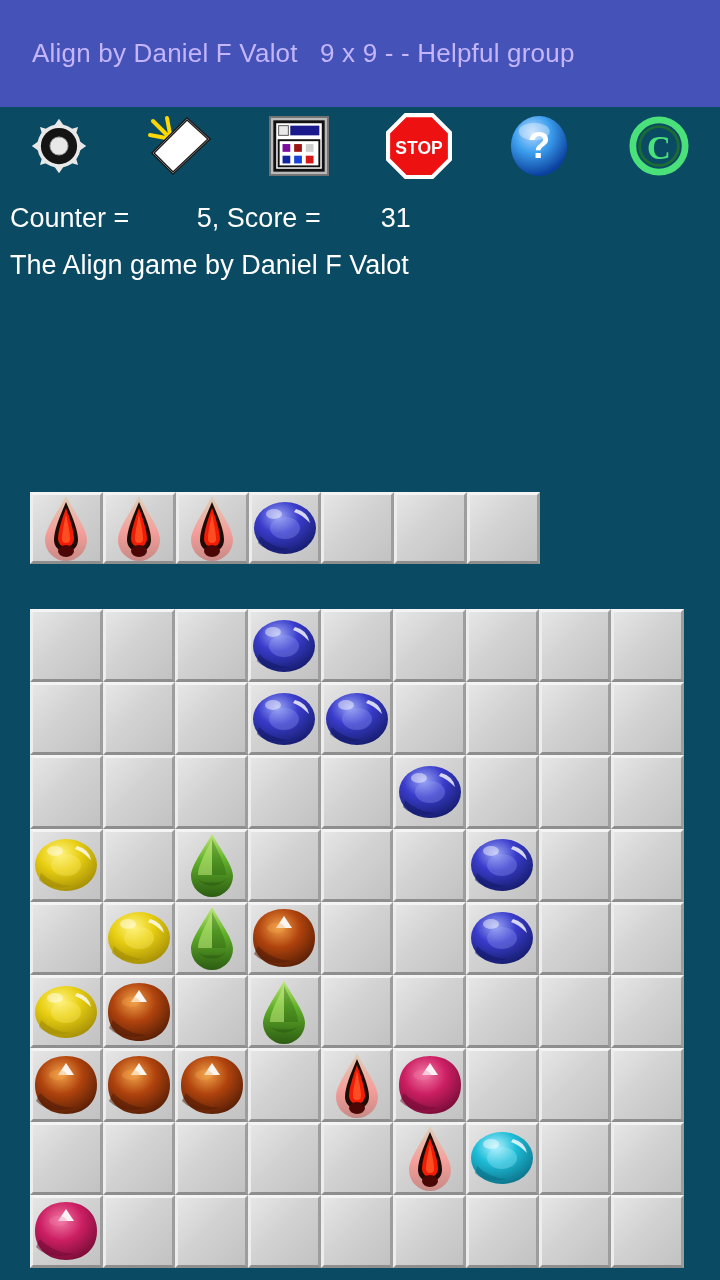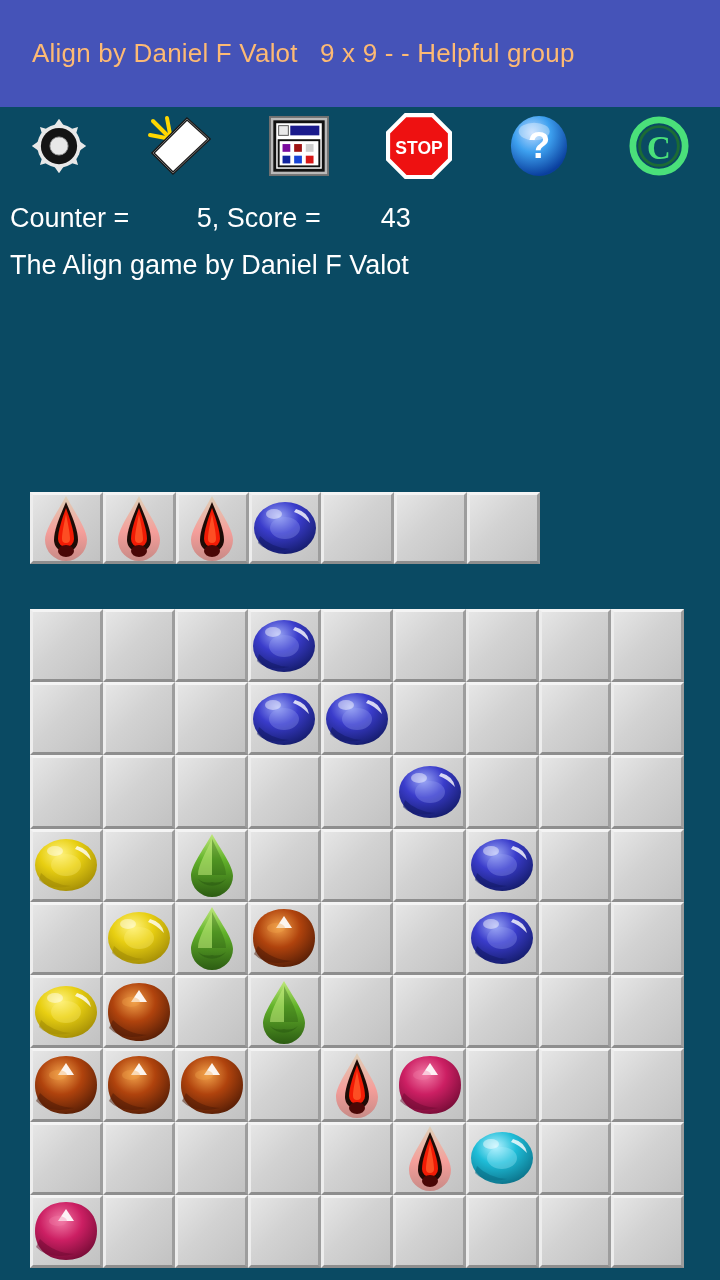--- a/index.html
+++ b/index.html
@@ -11,21 +11,21 @@
   body { background: #0a4a63; position: relative; }
 
   
   #titlebar {
     height: 107px;
     background: #4553b8;
     display: flex; align-items: center;
     padding-left: 32px;
   }
   #title-text {
-    color: #fdba74;
+    color: #c4b5fd;
     font-size: 26px;
     letter-spacing: .2px;
     white-space: pre;
     text-align: right;
   }
 
   
   #toolbar {
     height: 78px;
     display: flex;
@@ -165,21 +165,21 @@
     <svg width="62" height="62" viewBox="0 0 64 64">
       <circle cx="32" cy="32" r="27" fill="none" stroke="#4ae07a" stroke-width="7"></circle>
       <circle cx="32" cy="32" r="20" fill="none" stroke="#1b6b35" stroke-width="3"></circle>
       <text x="32" y="45" font-family="'Liberation Serif', serif" font-size="34" font-weight="bold" fill="#4ae07a" text-anchor="middle">C</text>
     </svg>
   </div>
 
 </div>
 
 <div id="status-area">
-  <div id="counter-line" class="status-line">Counter =         5, Score =        43</div>
+  <div id="counter-line" class="status-line">Counter =         5, Score =        31</div>
   <div id="subtitle-line" class="status-line">The Align game by Daniel F Valot</div>
 </div>
 
 <div id="preview">
     <div class="cell">
       <div class="gemwrap">
         <svg width="50" height="68" viewBox="0 0 50 68">
     <defs>
       <linearGradient id="g0" x1="0" y1="0" x2="0" y2="1">
         <stop offset="0%" stop-color="#ded0b8"></stop>

